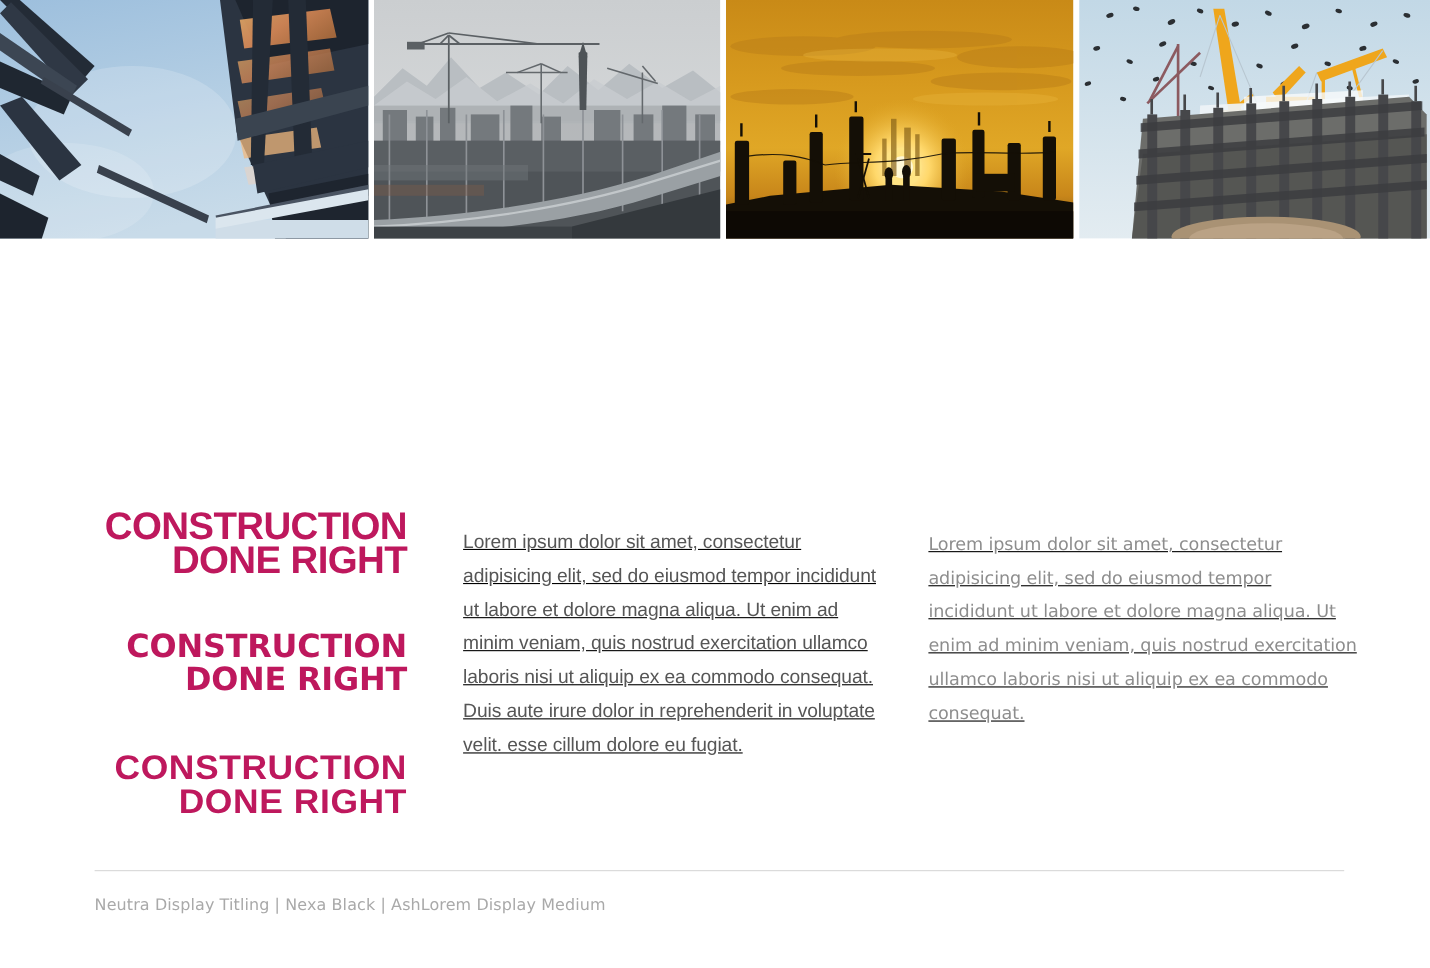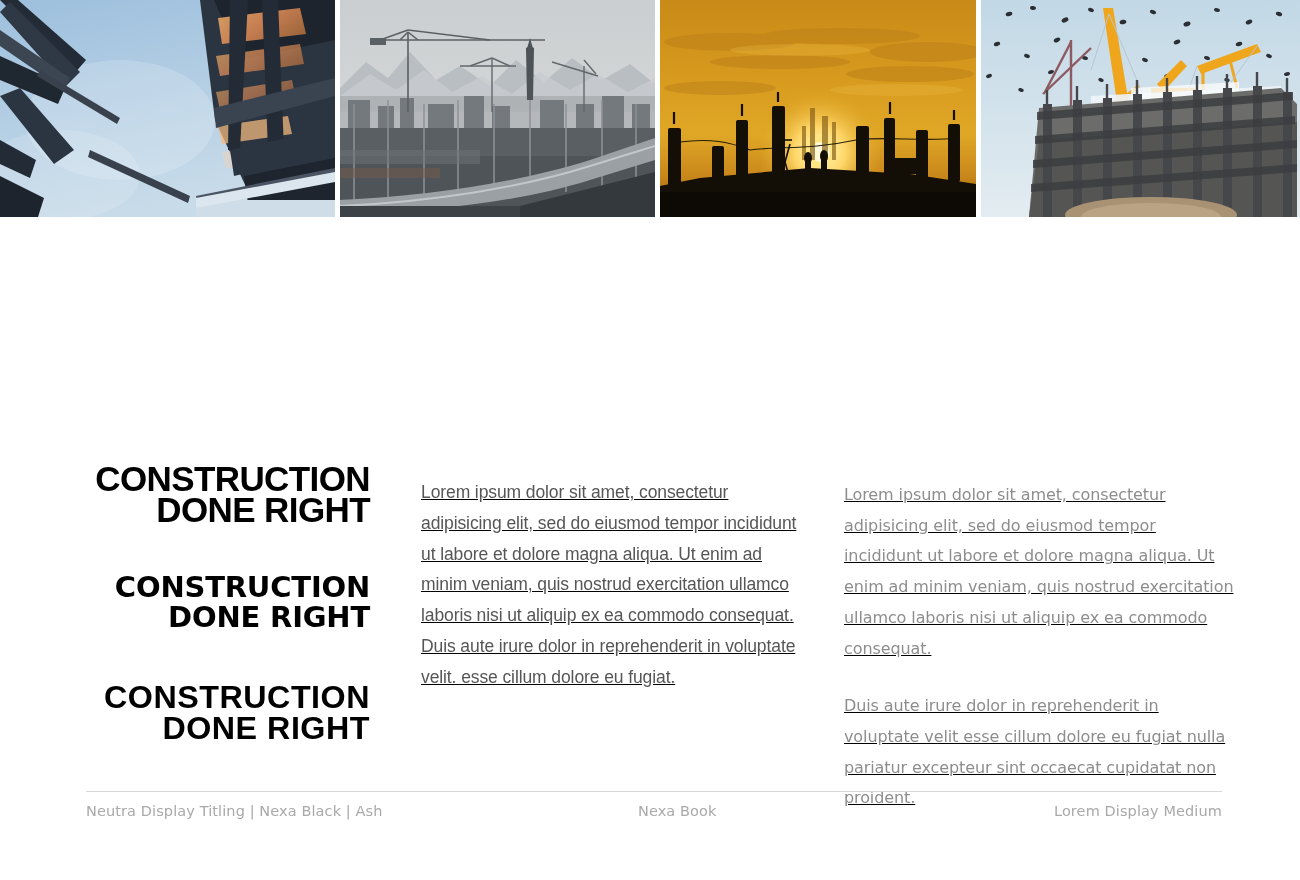--- a/index.html
+++ b/index.html
@@ -43,21 +43,21 @@
     align-items:flex-start;
   }
 
   
   .headings-col{
     width:335px;
     flex:0 0 335px;
     padding-top:8px;
   }
   .heading-block{
-    color:#000000;
+    color:#be185d;
     text-transform:uppercase;
     text-align:right;
     width:284px;
   }
   .heading-block .hl{ display:block; white-space:nowrap; }
 
   .hb-1{ margin-bottom:47px; }
   .hb-1 .hl{
     font-family:"Liberation Sans", sans-serif;
     font-weight:bold;
@@ -134,21 +134,21 @@
     display:flex;
     align-items:baseline;
   }
   .footer-labels span{
     font-family:"DejaVu Sans", sans-serif;
     font-size:14.5px;
     color:#a9a9a9;
     letter-spacing:0.1px;
     white-space:nowrap;
   }
-  .fl-left{ flex:0 0 auto; }
+  .fl-left{ flex:0 0 auto;margin-top:12px; }
   .fl-center{ flex:1 1 auto; text-align:center; padding-right:82px; }
   .fl-right{ flex:0 0 auto; }
 </style>
 </head>
 <body>
 
 <div class="hero-strip">
 
   <div class="hero-photo p1">
     <svg viewBox="0 0 335 217" preserveAspectRatio="none">
@@ -499,24 +499,22 @@
 
   </div>
 
   <div class="body-col col-nexa">
     <p>Lorem ipsum dolor sit amet, consectetur adipisicing elit, sed do eiusmod tempor incididunt ut labore et dolore magna aliqua. Ut enim ad minim veniam, quis nostrud exercitation ullamco laboris nisi ut aliquip ex ea commodo consequat.</p>
     <p>Duis aute irure dolor in reprehenderit in voluptate velit. esse cillum dolore eu fugiat.</p>
   </div>
 
   <div class="body-col col-neutra">
     <p>Lorem ipsum dolor sit amet, consectetur adipisicing elit, sed do eiusmod tempor incididunt ut labore et dolore magna aliqua. Ut enim ad minim veniam, quis nostrud exercitation ullamco laboris nisi ut aliquip ex ea commodo consequat.</p>
-    <p>Duis aute irure dolor in reprehenderit in voluptate velit esse cillum dolore eu fugiat nulla pariatur excepteur sint occaecat cupidatat non proident.</p>
   </div>
 
 </div>
 
 <div class="footer-rule"></div>
 
 <div class="footer-labels">
   <span class="fl-left">Neutra Display Titling | Nexa Black | Ash</span>
-  <span class="fl-center">Nexa Book</span>
   <span class="fl-right">Lorem Display Medium</span>
 </div>
 
 </body></html>

